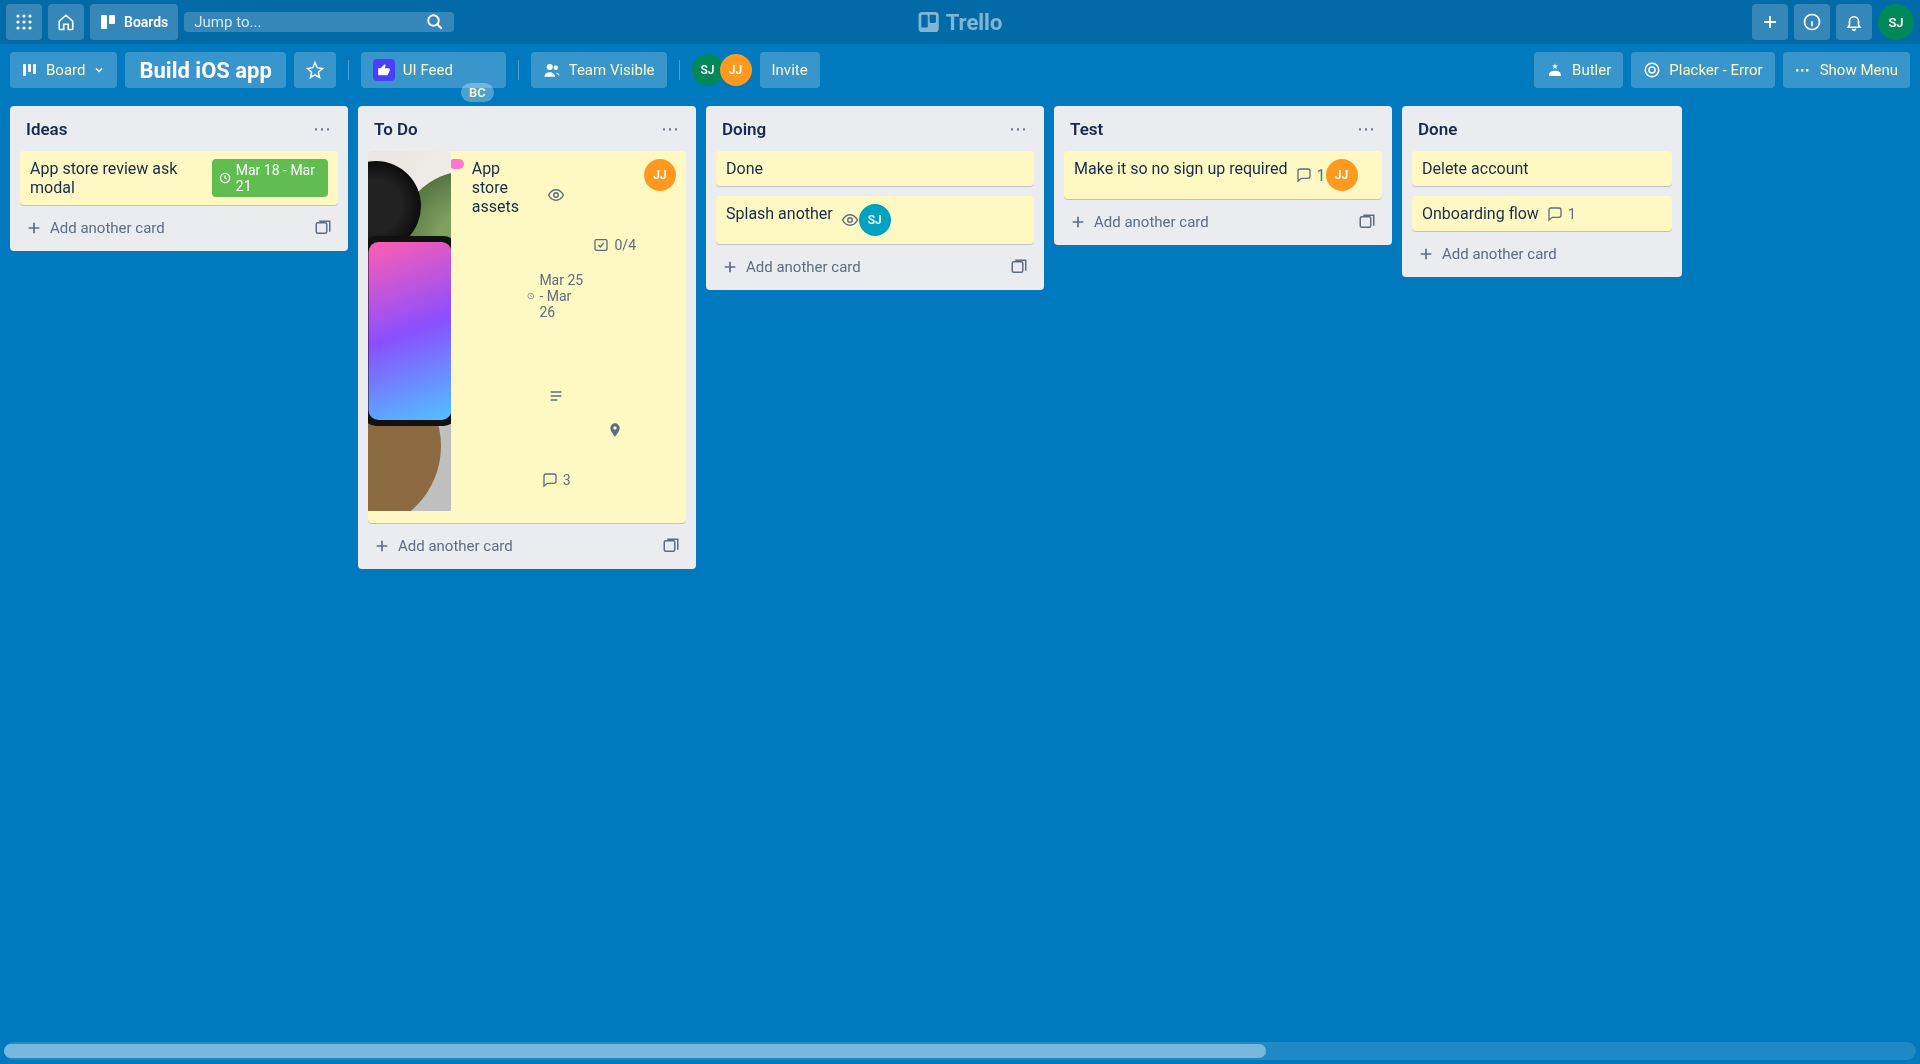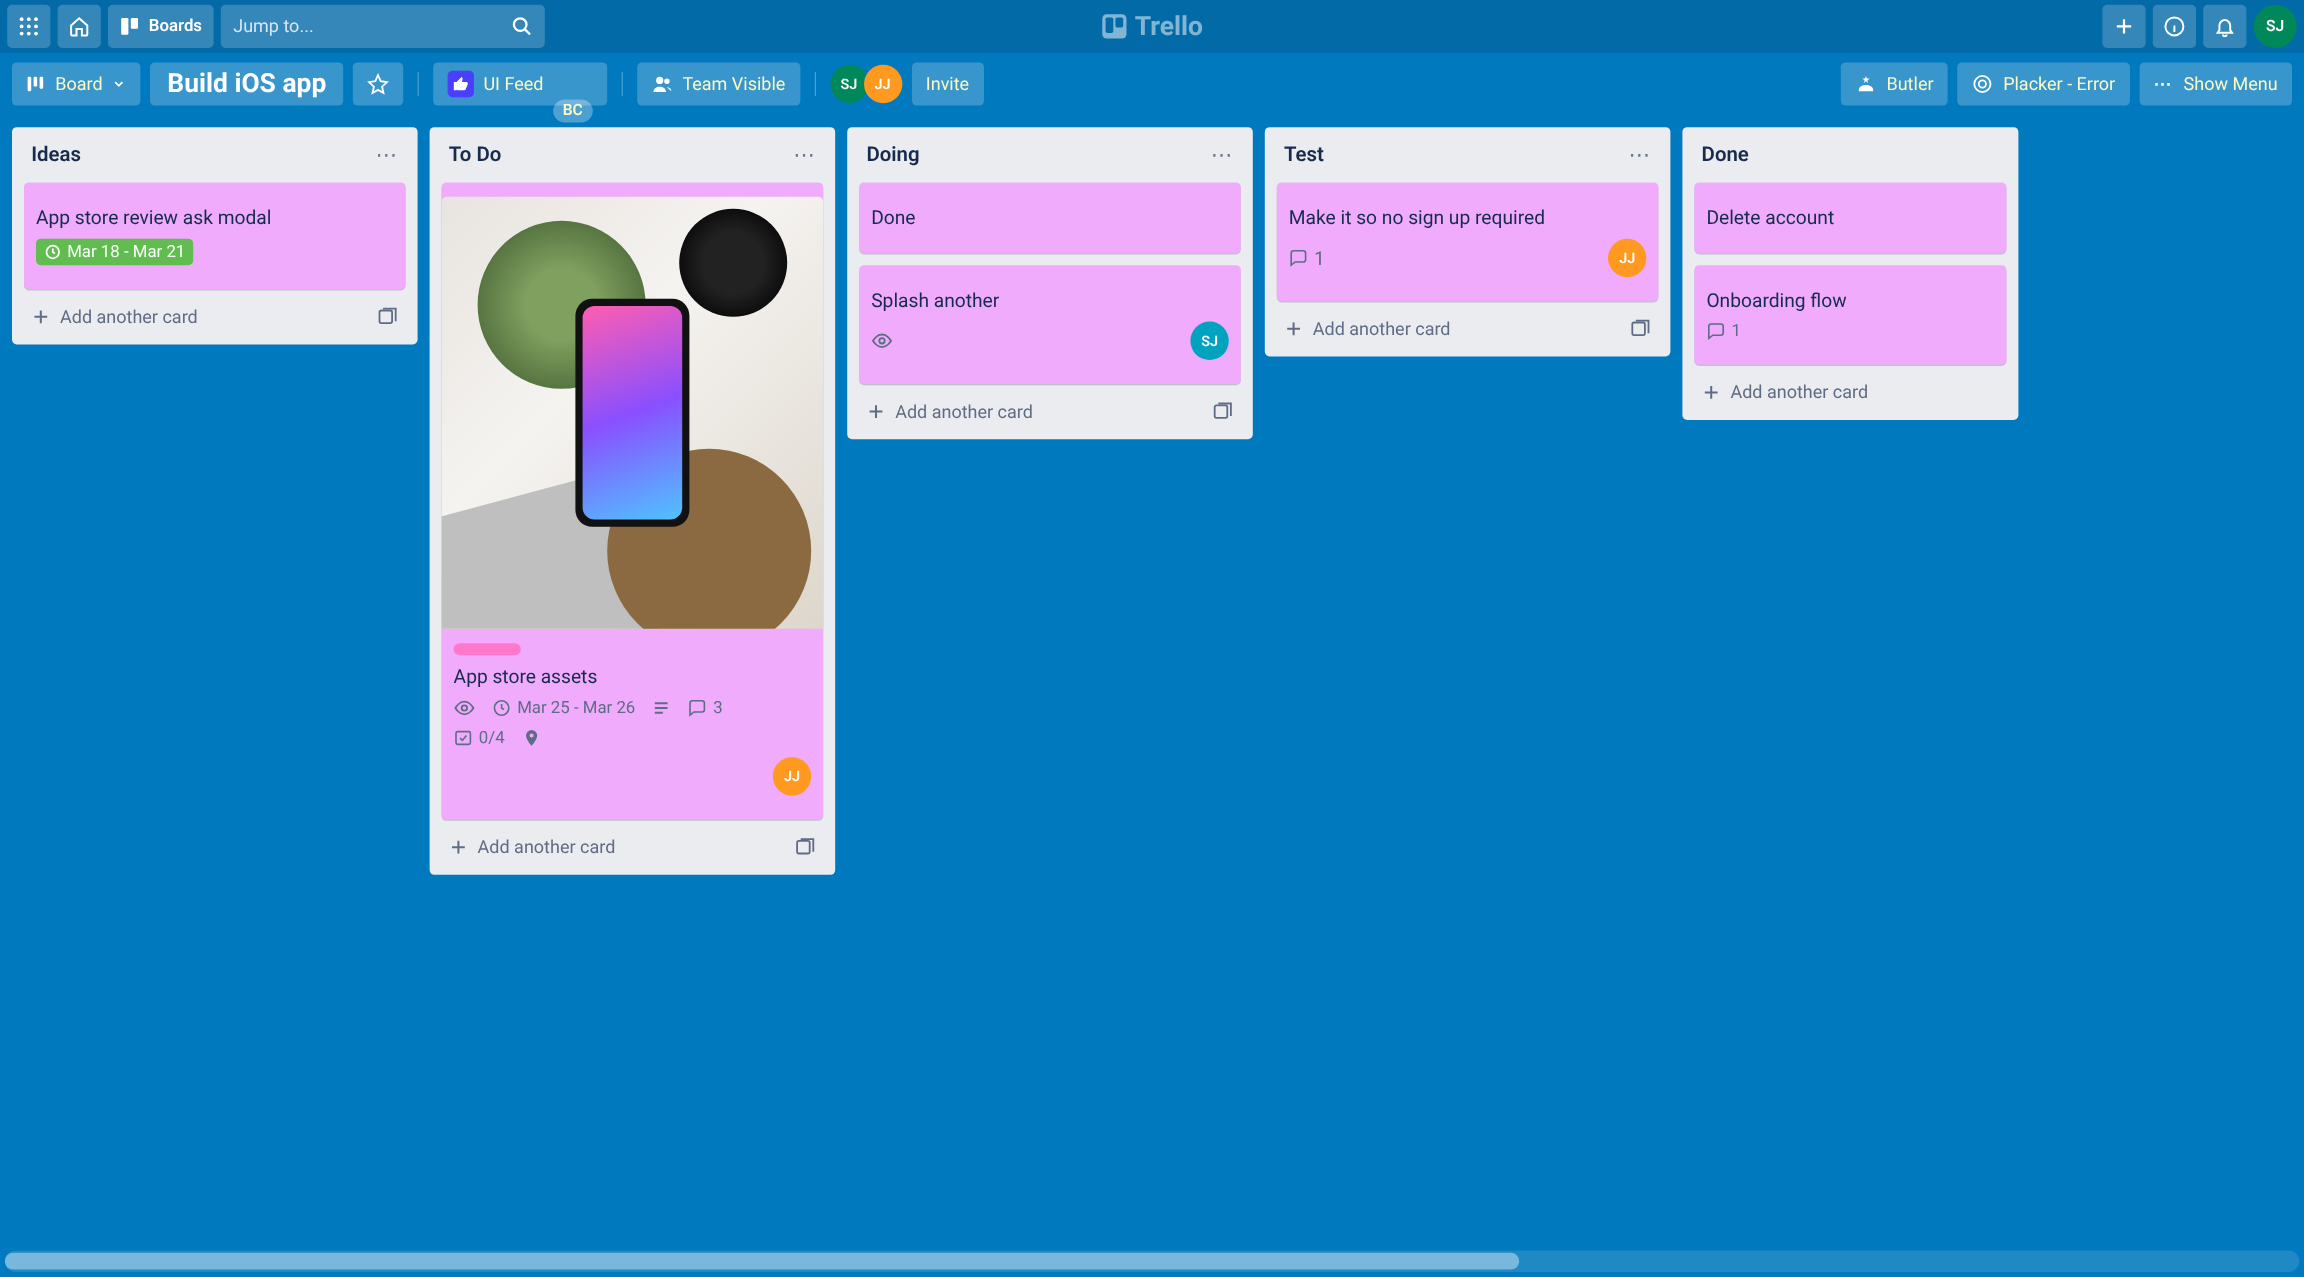--- a/index.html
+++ b/index.html
@@ -24,21 +24,21 @@
   display: flex;
   align-items: center;
   justify-content: center;
   cursor: pointer;
   padding: 0 10px;
   font-size: 14px;
   font-weight: 600;
 }
 .hdr-icon-btn { width: 36px; padding: 0; }
 .search-box {
-  height: 36px;
+  height: 20px;
   background: rgba(255,255,255,0.2);
   border-radius: 4px;
   display: flex;
   align-items: center;
   padding: 0 10px;
   width: 270px;
   color: #fff;
 }
 .search-box input {
   flex: 1;
@@ -131,27 +131,27 @@
   display: flex;
   flex-direction: column;
   gap: 10px;
   flex-shrink: 0;
 }
 .list-hdr { display: flex; justify-content: space-between; align-items: center; padding: 2px 6px; }
 .list-title { font-size: 17px; font-weight: 600; color: #172b4d; }
 .list-menu { color: #6b778c; cursor: pointer; font-size: 18px; letter-spacing: 1px; }
 
 .card {
-  background: #f0abfc;
+  background: #fef9c3;
   border-radius: 4px;
   box-shadow: 0 1px 0 rgba(9,30,66,.2);
-  padding: 20px 10px;
+  padding: 8px 10px;
   cursor: pointer;
   display: flex;
-  flex-direction: column;
+  flex-direction: row;
   gap: 8px;
 }
 .card-title { font-size: 16px; color: #172b4d; }
 .card-cover {
   width: 100%;
   height: 360px;
   background: linear-gradient(135deg, #e8e4df 0%, #f5f3f0 40%, #ddd6cc 100%);
   margin: -8px -10px 4px -10px;
   width: calc(100% + 20px);
   border-radius: 4px 4px 0 0;
@@ -161,21 +161,21 @@
 .cover-plant { position:absolute; left:30px; top:20px; width:140px; height:140px; border-radius:50%; background: radial-gradient(circle, #7fa05f 30%, #4e6b3a 80%); }
 .cover-lens { position:absolute; right:30px; top:10px; width:90px; height:90px; border-radius:50%; background: radial-gradient(circle, #222 40%, #000 90%); }
 .cover-phone { position:absolute; left:50%; top:50%; transform:translate(-50%,-50%); width:95px; height:190px; background:#111; border-radius:14px; }
 .cover-phone::after { content:''; position:absolute; inset:6px; background: linear-gradient(160deg,#ff5db1,#8a4fff,#4fc3ff); border-radius:10px; }
 .cover-mat { position:absolute; right:10px; bottom:-20px; width:170px; height:170px; border-radius:50%; background:#8b6a42; }
 .cover-laptop { position:absolute; left:-30px; bottom:-30px; width:200px; height:140px; background:#bfbfbf; border-radius:8px; transform:rotate(-15deg); }
 
 .label-pink {
   width: 56px; height: 10px; background: #ff78cb; border-radius: 5px;
 }
-.badges { display: flex; align-items: center; gap: 14px; flex-wrap: wrap; color:#5e6c84; font-size: 14px; }
+.badges { display: flex; align-items: center; gap: 14px; flex-wrap: wrap; color:#5e6c84; font-size: 14px; justify-content: center; }
 .badge { display: flex; align-items: center; gap: 5px; }
 .badge-due-green {
   background: #61bd4f; color: #fff; border-radius: 4px; padding: 3px 7px;
   display: flex; align-items: center; gap: 5px; font-size: 14px;
 }
 .card-members { display:flex; justify-content:flex-end; }
 .card-avatar {
   width: 32px; height: 32px; border-radius: 50%;
   display: flex; align-items: center; justify-content: center;
   color: #fff; font-size: 12px; font-weight: 600;

